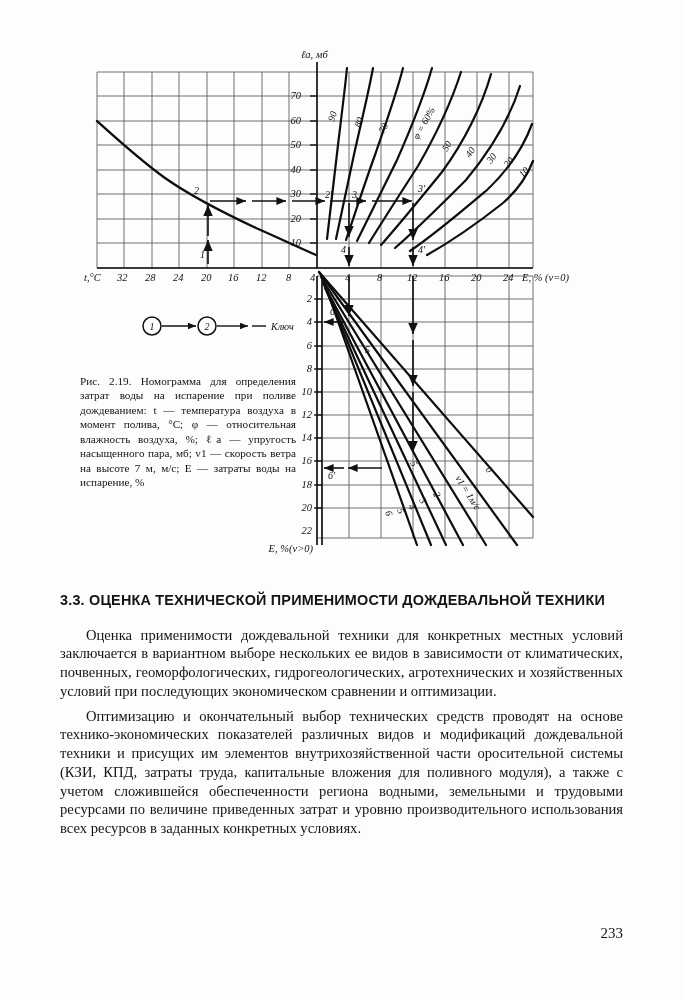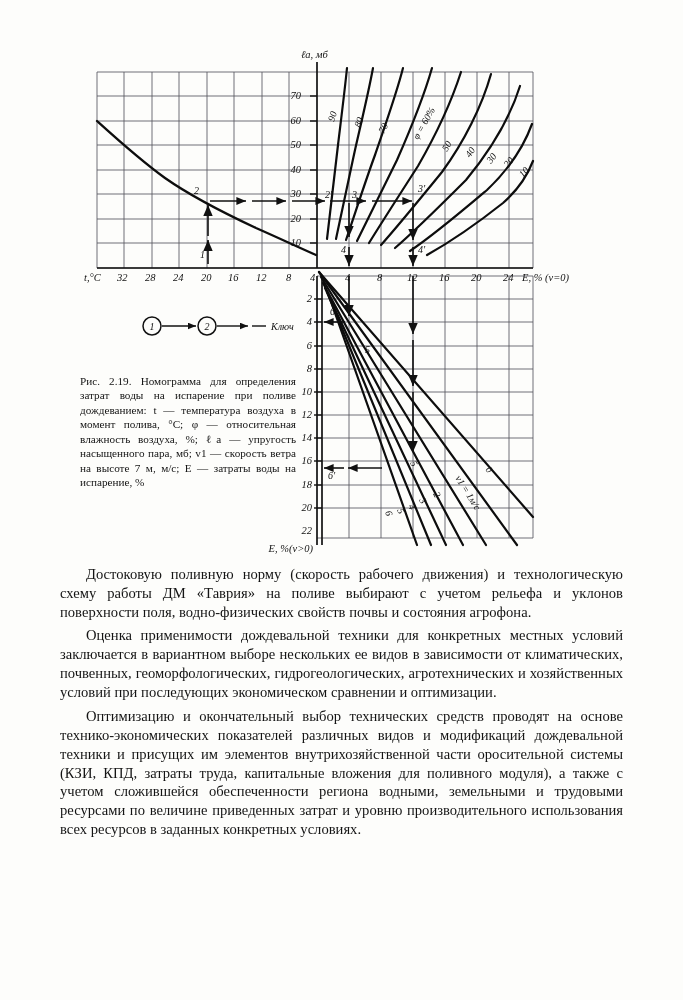--- a/index.html
+++ b/index.html
@@ -316,19 +316,20 @@
   </svg>
   </div>
 
   <div id="caption">
     <span>Рис. 2.19.</span>
     <span>Номограмма для определения затрат воды на испарение при поливе дождеванием:</span>
     <span>t — температура воздуха в момент полива, °С; φ — относительная влажность воздуха, %; ℓa — упругость насыщенного пара, мб; v1 — скорость ветра на высоте 7 м, м/с; E — затраты воды на испарение, %</span>
   </div>
 
   <div id="body">
-    <p class="para p1">Достоковую поливную норму (скорость рабочего движения) и технологическую схему работы ДМ «Таврия» на поливе выбирают с учетом рельефа и уклонов поверхности поля, водно-физических свойств почвы и состояния агрофона.</p>
+    <h2 class="section">3.3. ОЦЕНКА ТЕХНИЧЕСКОЙ ПРИМЕНИМОСТИ ДОЖДЕВАЛЬНОЙ ТЕХНИКИ</h2>
     <p class="para p2">Оценка применимости дождевальной техники для конкретных местных условий заключается в вариантном выборе нескольких ее видов в зависимости от климатических, почвенных, геоморфологических, гидрогеологических, агротехнических и хозяйственных условий при последующих экономическом сравнении и оптимизации.</p>
     <p class="para p3">Оптимизацию и окончательный выбор технических средств проводят на основе технико-экономических показателей различных видов и модификаций дождевальной техники и присущих им элементов внутрихозяйственной части оросительной системы (КЗИ, КПД, затраты труда, капитальные вложения для поливного модуля), а также с учетом сложившейся обеспеченности региона водными, земельными и трудовыми ресурсами по величине приведенных затрат и уровню производительного использования всех ресурсов в заданных конкретных условиях.</p>
   </div>
 
+  <div id="pageno">233</div>
 
 </div>
 
 </body></html>

